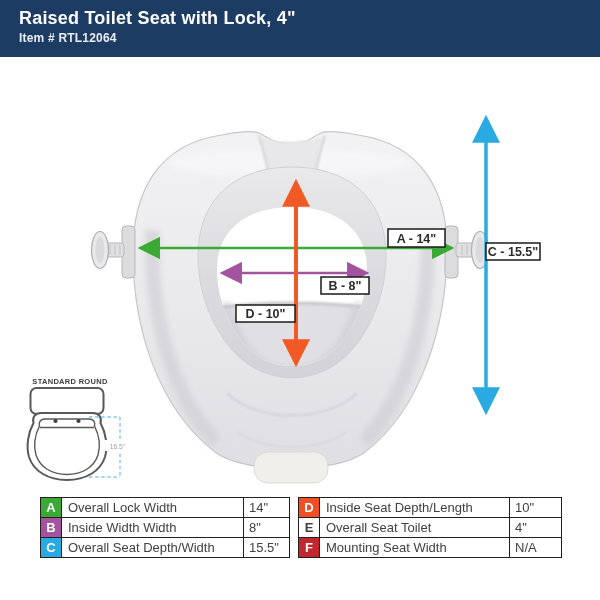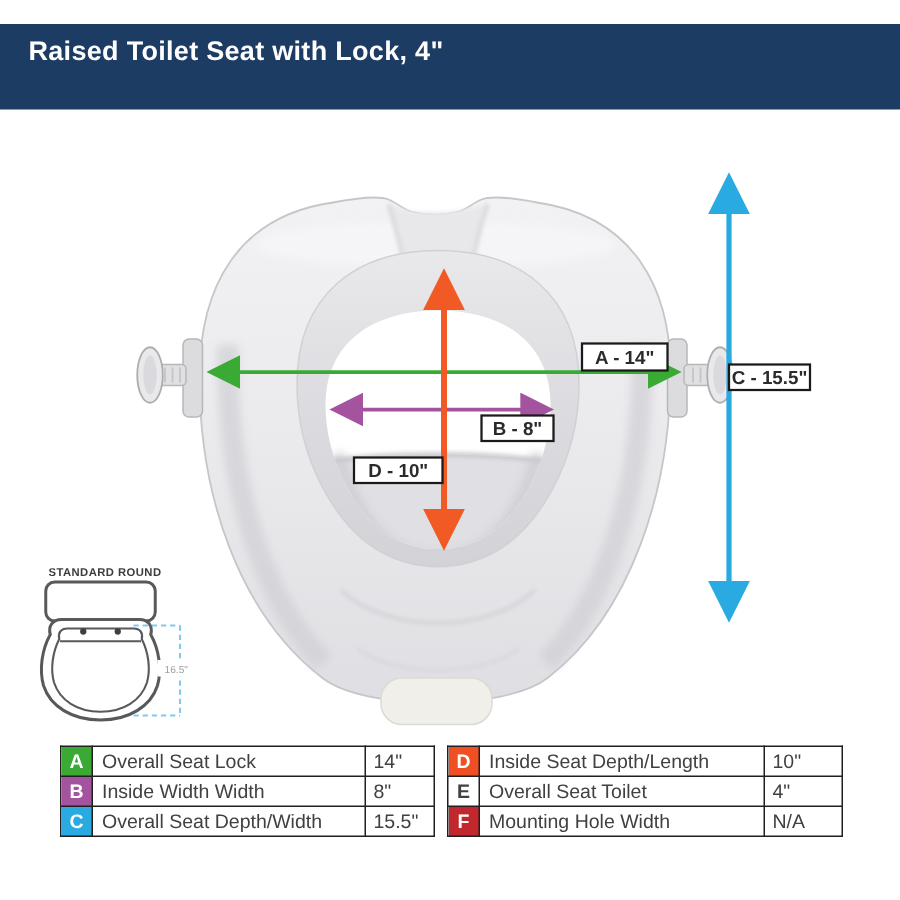--- a/index.html
+++ b/index.html
@@ -2,21 +2,21 @@
 <html><head>
 <meta charset="utf-8">
 <style>
   html,body{margin:0;padding:0;background:#ffffff;}
   .stage{
     position:relative;width:600px;height:600px;background:#ffffff;overflow:hidden;
     font-family:"Liberation Sans", sans-serif;
   }
   
   .hdr{
-    position:absolute;left:0;top:16px;width:600px;height:57px;
+    position:absolute;left:0;top:0;width:600px;height:57px;
     background:#1d3c63;color:#ffffff;box-sizing:border-box;
     padding:8px 0 0 19px;
   }
   .hdr h1{
     margin:0;font-size:18px;line-height:20px;font-weight:bold;letter-spacing:.2px;color:#fdfdfe;
   }
   .hdr .item{
     margin:3px 0 0 0;font-size:12px;font-weight:bold;letter-spacing:.2px;color:#e9edf4;
   }
   
@@ -40,20 +40,21 @@
   .callout-text{font-size:12.5px;font-weight:bold;fill:#2b2b2b;}
   .callout-box{fill:#ffffff;stroke:#1a1a1a;stroke-width:1.5;}
 </style>
 </head>
 <body>
 
 <div class="stage">
 
   <div class="hdr">
     <h1>Raised Toilet Seat with Lock, 4"</h1>
+    <div class="item">Item # RTL12064</div>
   </div>
 
   <svg class="diagram" width="600" height="600" viewBox="0 0 600 600">
     <defs>
       <linearGradient id="gBody" x1="0" y1="0" x2="0" y2="1">
         <stop offset="0" stop-color="#f2f2f4"></stop>
         <stop offset="0.55" stop-color="#e9e9ec"></stop>
         <stop offset="1" stop-color="#dfdfe3"></stop>
       </linearGradient>
       <linearGradient id="gBowl" x1="0" y1="0" x2="0" y2="1">
@@ -182,21 +183,21 @@
 
   <table class="spec left">
     <colgroup>
         <col style="width:21px">
         <col>
         <col style="width:46px">
       </colgroup>
     <tbody>
       <tr>
         <td class="k" style="background-color: rgb(58, 170, 53); color: rgb(255, 255, 255);">A</td>
-        <td class="l">Overall Seat Lock</td>
+        <td class="l">Overall Lock Width</td>
         <td class="v">14"</td>
       </tr>
       <tr>
         <td class="k" style="background-color: rgb(164, 83, 159); color: rgb(255, 255, 255);">B</td>
         <td class="l">Inside Width Width</td>
         <td class="v">8"</td>
       </tr>
       <tr>
         <td class="k" style="background-color: rgb(41, 171, 226); color: rgb(255, 255, 255);">C</td>
         <td class="l">Overall Seat Depth/Width</td>
@@ -217,19 +218,19 @@
         <td class="l">Inside Seat Depth/Length</td>
         <td class="v">10"</td>
       </tr>
       <tr>
         <td class="k" style="background-color: rgb(255, 255, 255); color: rgb(65, 64, 66);">E</td>
         <td class="l">Overall Seat Toilet</td>
         <td class="v">4"</td>
       </tr>
       <tr>
         <td class="k" style="background-color: rgb(193, 39, 45); color: rgb(255, 255, 255);">F</td>
-        <td class="l">Mounting Hole Width</td>
+        <td class="l">Mounting Seat Width</td>
         <td class="v">N/A</td>
       </tr>
     </tbody>
   </table>
 
 </div>
 
 </body></html>

